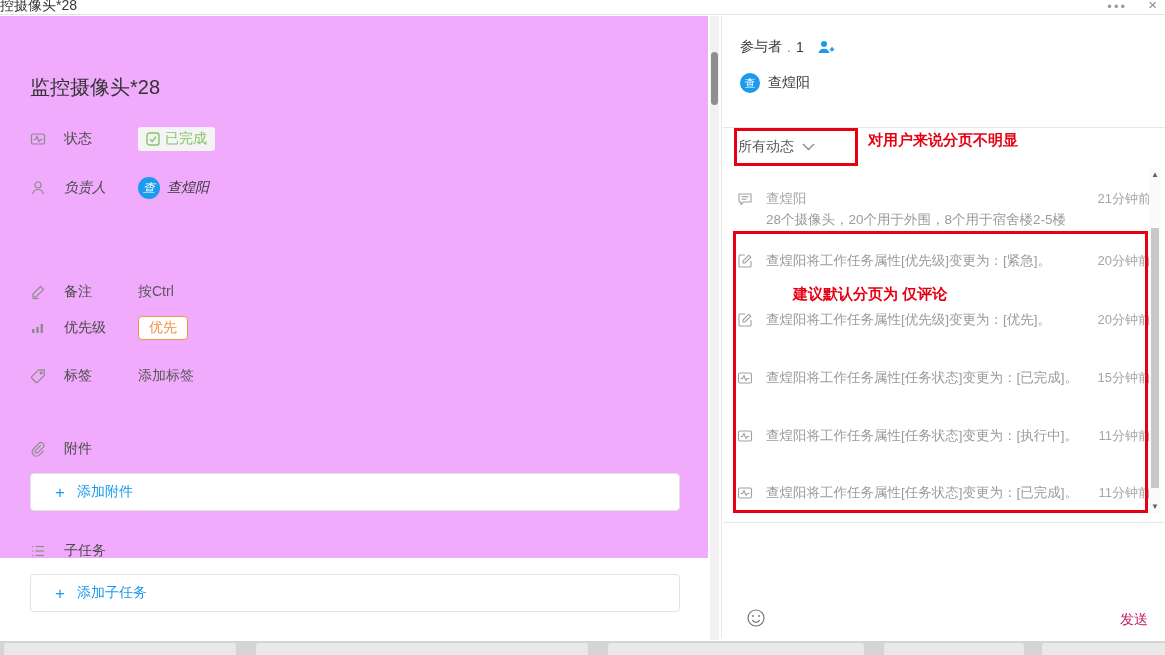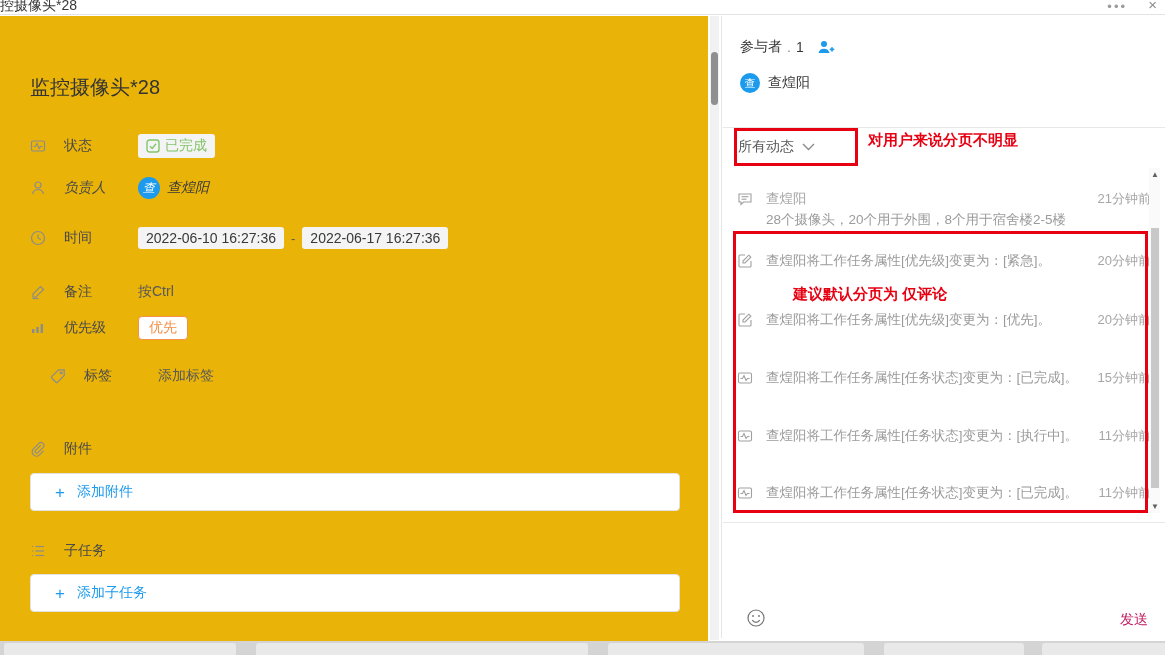--- a/index.html
+++ b/index.html
@@ -8,21 +8,21 @@
   .flex { display:flex; align-items:center; }
 
   
   #win-header { position:absolute; left:0; top:0; width:1165px; height:15px;
     border-bottom:1px solid #e3e3e3; background:#fff; overflow:hidden; z-index:5; }
   #win-title { position:absolute; left:0; top:-3px; font-size:14px; color:#383838; white-space:nowrap; }
   #more-dots { position:absolute; right:38px; top:-1px; color:#9b9b9b; font-size:13px; letter-spacing:2px; cursor:pointer; }
   #close-x  { position:absolute; right:8px; top:-4px; color:#8c8c8c; font-size:15px; cursor:pointer; }
 
   
-  #left-panel { position:absolute; left:0; top:16px; width:708px; height:625px; background:#eab308; }
+  #left-panel { position:absolute; left:0; top:16px; width:708px; height:542px; background:#f0abfc; }
   #task-title { position:absolute; left:30px; top:58px; font-size:20px; color:#333; cursor:text; }
   .field-row { position:absolute; display:flex; align-items:center; height:24px; }
   .f-icon { width:16px; height:16px; color:#8c8c8c; margin-left:30px; flex:0 0 16px; display:flex; align-items:center; justify-content:center; }
   .f-label { font-size:14px; color:#4a4a4a; margin-left:18px; width:74px; }
   .badge-gray { background:#f4f4f4; padding:3px 8px; border-radius:3px; font-size:14px; display:inline-flex; align-items:center; gap:5px; cursor:pointer; }
   .green-t { color:#84c56a; }
   .avatar { border-radius:50%; background:#1b9aee; color:#fff; display:inline-flex; align-items:center; justify-content:center; flex:0 0 auto; }
   .av22 { width:22px; height:22px; font-size:12px; }
   .av20 { width:20px; height:20px; font-size:11px; }
   .time-sep { margin:0 7px; color:#595959; font-size:13px; }
@@ -86,21 +86,21 @@
 
 <div id="win-header">
   <span id="win-title">控摄像头*28</span>
   <span id="more-dots">•••</span>
   <span id="close-x">×</span>
 </div>
 
 <div id="left-panel">
   <div id="task-title">监控摄像头*28</div>
 
-  <div class="field-row" style="top:118px;">
+  <div class="field-row" style="top:111px;">
     <span class="f-icon">
       <svg width="16" height="16" viewBox="0 0 16 16" fill="none" stroke="currentColor" stroke-width="1.2">
           <rect x="1.5" y="3" width="13" height="10" rx="1.5"></rect>
           <polyline points="3.5,8.5 5.5,8.5 7,5.5 9,10.5 10.5,8.5 12.5,8.5"></polyline>
         </svg>
     </span>
     <span class="f-label">状态</span>
     <span class="badge-gray">
       <svg width="14" height="14" viewBox="0 0 14 14" fill="none" stroke="#84c56a" stroke-width="1.4">
           <rect x="1" y="1" width="12" height="12" rx="2.5"></rect>
@@ -117,32 +117,20 @@
           <path d="M2.5 14c.7-3 2.8-4.5 5.5-4.5S12.8 11 13.5 14"></path>
         </svg>
     </span>
     <span class="f-label">负责人</span>
     <span class="flex" style="gap:7px; cursor:pointer;">
       <span class="avatar av22">查</span>
       <span style="font-size:14px;">查煌阳</span>
     </span>
   </div>
 
-  <div class="field-row" style="top:210px;">
-    <span class="f-icon">
-      <svg width="16" height="16" viewBox="0 0 16 16" fill="none" stroke="currentColor" stroke-width="1.2">
-          <circle cx="8" cy="8" r="6.5"></circle>
-          <polyline points="8,4.5 8,8 10.8,9.5"></polyline>
-        </svg>
-    </span>
-    <span class="f-label">时间</span>
-    <span class="badge-gray">2022-06-10 16:27:36</span>
-    <span class="time-sep">-</span>
-    <span class="badge-gray">2022-06-17 16:27:36</span>
-  </div>
 
   <div class="field-row" style="top:256px;margin-top:8px;">
     <span class="f-icon">
       <svg width="16" height="16" viewBox="0 0 16 16" fill="none" stroke="currentColor" stroke-width="1.2">
           <path d="M10.5 2.5l3 3L6 13H3v-3z"></path>
           <line x1="2.5" y1="14.5" x2="8.5" y2="14.5"></line>
         </svg>
     </span>
     <span class="f-label">备注</span>
     <span class="muted-val">按Ctrl</span>
@@ -153,21 +141,21 @@
       <svg width="16" height="16" viewBox="0 0 16 16" fill="currentColor">
           <rect x="2" y="9" width="2.4" height="4"></rect>
           <rect x="6.3" y="7" width="2.4" height="6"></rect>
           <rect x="10.6" y="4" width="2.4" height="9"></rect>
         </svg>
     </span>
     <span class="f-label">优先级</span>
     <span class="prio-badge">优先</span>
   </div>
 
-  <div class="field-row" style="top:348px;padding-left:20px;">
+  <div class="field-row" style="top:348px;">
     <span class="f-icon">
       <svg width="16" height="16" viewBox="0 0 16 16" fill="none" stroke="currentColor" stroke-width="1.2">
           <path d="M8.5 1.8h5.7v5.7L7.4 14.3a1 1 0 0 1-1.4 0L1.7 10a1 1 0 0 1 0-1.4z"></path>
           <circle cx="11.2" cy="4.8" r="1"></circle>
         </svg>
     </span>
     <span class="f-label">标签</span>
     <span class="muted-val">添加标签</span>
   </div>
 

